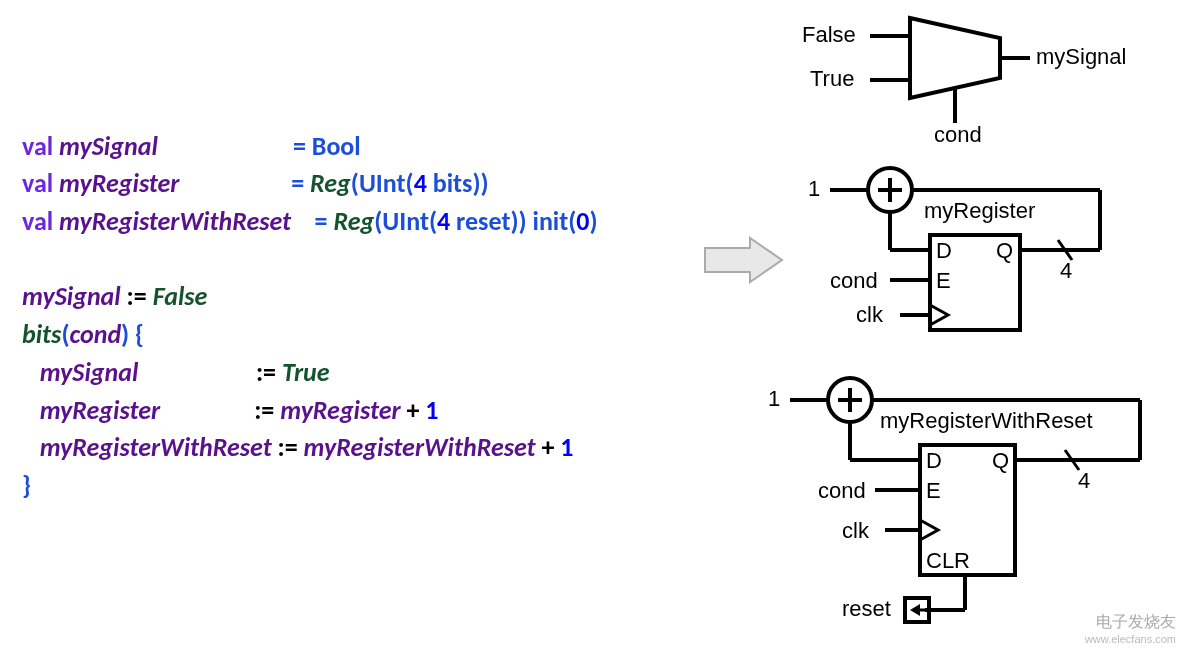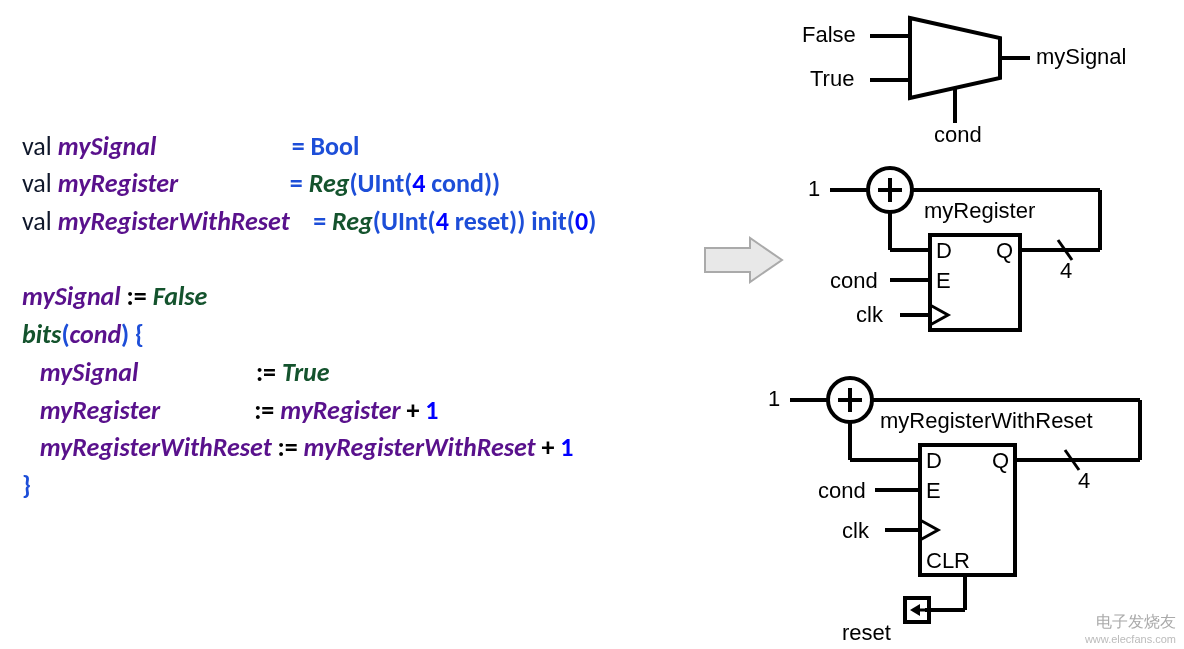--- a/index.html
+++ b/index.html
@@ -13,21 +13,21 @@
   }
   .code {
     position: absolute;
     left: 22px;
     top: 90px;
     font-size: 26px;
     line-height: 1.45;
     font-weight: 600;
     white-space: pre;
   }
-  .kw  { color: #0f172a; font-weight: 400; font-style: normal; margin-top: 19px; }
+  .kw  { color: #6d28d9; font-weight: 700; font-style: normal; margin-top: 19px; }
   .id  { color: #59118c; font-style: italic; font-weight: 700; }
   .fn  { color: #14532d; font-style: italic; font-weight: 700; }
   .plain { color: #1d4ed8; font-style: normal; font-weight: 700; }
   .num { color: #0000ff; font-weight: 700; font-style: normal; }
   .op  { color: #000; font-weight: 700; font-style: normal; }
 
   .arrow {
     position: absolute;
     left: 700px;
     top: 230px;
@@ -58,21 +58,21 @@
     text-align: right;
     font-family: Arial, sans-serif;
   }
   .watermark .big { font-size: 16px; color: #aaa; }
 </style>
 </head>
 <body>
 
 <div class="code">
 <span class="kw">val</span> <span class="id">mySignal</span>                       <span class="plain">= Bool</span>
-<span class="kw">val</span> <span class="id">myRegister</span>                   <span class="plain">= </span><span class="fn">Reg</span><span class="plain">(UInt(</span><span class="num">4</span><span class="plain"> cond))</span>
+<span class="kw">val</span> <span class="id">myRegister</span>                   <span class="plain">= </span><span class="fn">Reg</span><span class="plain">(UInt(</span><span class="num">4</span><span class="plain"> bits))</span>
 <span class="kw">val</span> <span class="id">myRegisterWithReset</span>    <span class="plain">= </span><span class="fn">Reg</span><span class="plain">(UInt(</span><span class="num">4</span><span class="plain"> reset)) init(</span><span class="num">0</span><span class="plain">)</span>
 
 <span class="id">mySignal</span><span class="op"> := </span><span class="fn">False</span>
 <span class="fn">bits</span><span class="plain">(</span><span class="id">cond</span><span class="plain">) {</span>
    <span class="id">mySignal</span>                    <span class="op">:= </span><span class="fn">True</span>
    <span class="id">myRegister</span>                <span class="op">:= </span><span class="id">myRegister</span><span class="op"> + </span><span class="num">1</span>
    <span class="id">myRegisterWithReset</span><span class="op"> := </span><span class="id">myRegisterWithReset</span><span class="op"> + </span><span class="num">1</span>
 <span class="plain">}</span>
 </div>
 
@@ -162,21 +162,21 @@
     <line x1="160" y1="240" x2="166" y2="240" stroke="#000" stroke-width="3"></line>
   </svg>
   <div class="dlabel" style="left:-12px; top:386px;">1</div>
   <div class="dlabel" style="left:100px; top:408px;">myRegisterWithReset</div>
   <div class="dlabel" style="left:146px; top:448px;">D</div>
   <div class="dlabel" style="left:212px; top:448px;">Q</div>
   <div class="dlabel" style="left:146px; top:478px;">E</div>
   <div class="dlabel" style="left:38px; top:478px;">cond</div>
   <div class="dlabel" style="left:62px; top:518px;">clk</div>
   <div class="dlabel" style="left:146px; top:548px;">CLR</div>
-  <div class="dlabel" style="left:62px; top:596px;margin-top:24px;">reset</div>
+  <div class="dlabel" style="left:62px; top:596px;">reset</div>
   <div class="dlabel" style="left:298px; top:468px;">4</div>
 
 </div>
 
 <div class="watermark">
   <div class="big">电子发烧友</div>
   <div>www.elecfans.com</div>
 </div>
 
 </body></html>

